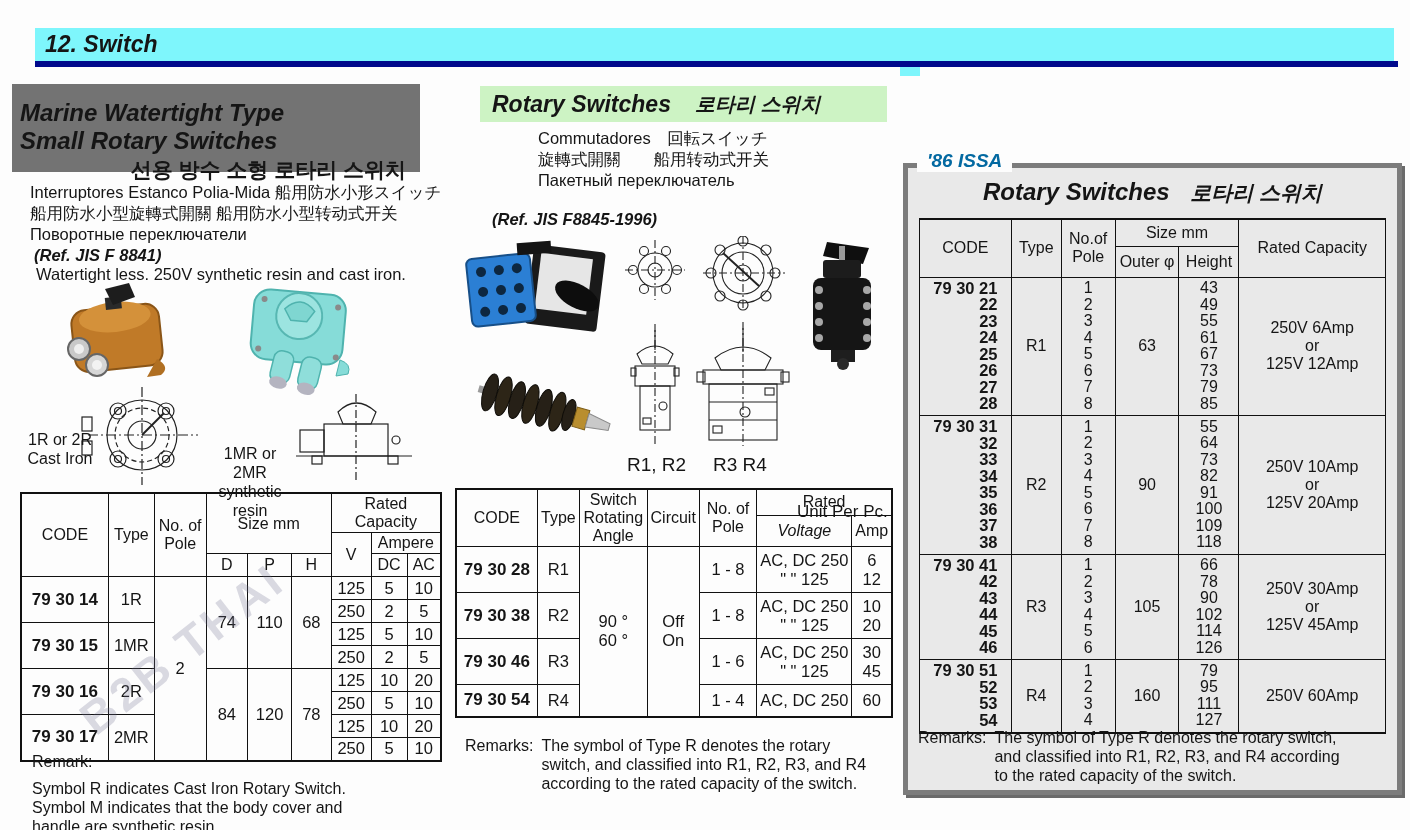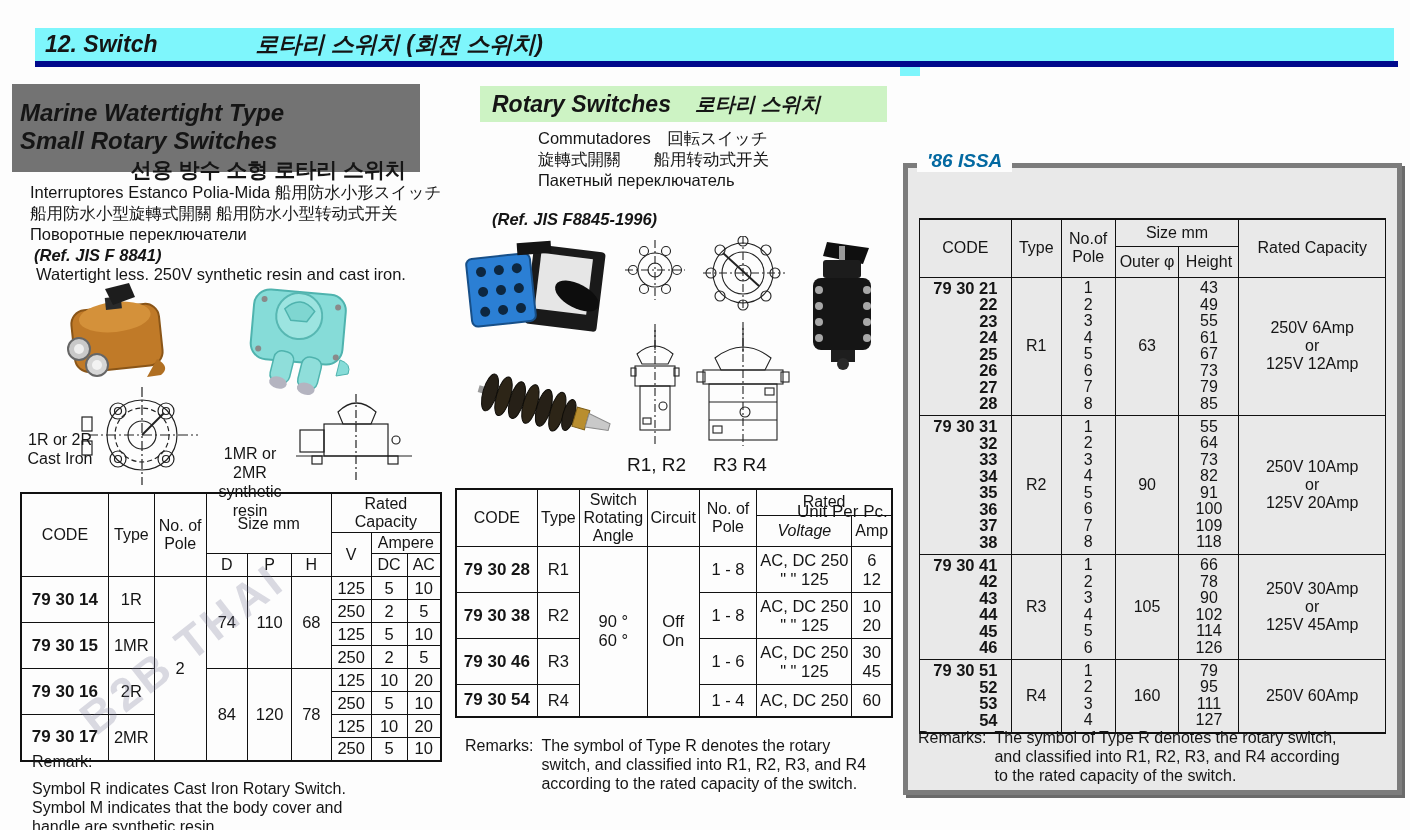--- a/index.html
+++ b/index.html
@@ -50,21 +50,20 @@
   .watermark { position:absolute; left:40px; top:130px; font-size:46px; font-weight:bold; color:rgba(110,110,145,0.25); transform:rotate(-38deg); letter-spacing:4px; pointer-events:none; }
   .imglabel { font-size:16px; line-height:19px; white-space:pre-line; text-align:center; }
   .dlabel { font-size:19px; }
   svg { display:block; }
 </style>
 </head>
 <body>
 
 <div class="abs header-bar">
   <span class="t1">12. Switch</span>
-  <span class="t2">로타리 스위치 (회전 스위치)</span>
 </div>
 <div class="abs header-rule"></div>
 <div class="abs header-notch"></div>
 
 <div class="abs green1">
   <div class="l1">Marine Watertight Type</div>
   <div class="l1">Small Rotary Switches</div>
   <div class="lko">선용 방수 소형 로타리 스위치</div>
 </div>
 <div class="abs desc" style="left:30px; top:182px; width:430px;">
@@ -422,20 +421,24 @@
 </tbody>
   </table>
 <div class="abs remark" style="left:465px; top:736px; width:430px;">
   <span class="lbl">Remarks:</span>
   <span class="pre">The symbol of Type R denotes the rotary
 switch, and classified into R1, R2, R3, and R4
 according to the rated capacity of the switch.</span>
 </div>
 
 <div class="abs issa-box">
+  <div class="rtitle">
+    <span class="a">Rotary Switches</span>
+    <span class="k">로타리 스위치</span>
+  </div>
   <table class="rtbl">
     <tbody>
         <tr>
       <td rowspan="2" style="width:92px; height:58px;" class="hd">CODE</td>
       <td rowspan="2" style="width:50px;" class="hd">Type</td>
       <td rowspan="2" style="width:54px;" class="hd pre">No.of
 Pole</td>
       <td colspan="2" class="hd" style="height:27px;">Size mm</td>
       <td rowspan="2" style="width:147px;" class="hd">Rated Capacity</td>
     </tr>

